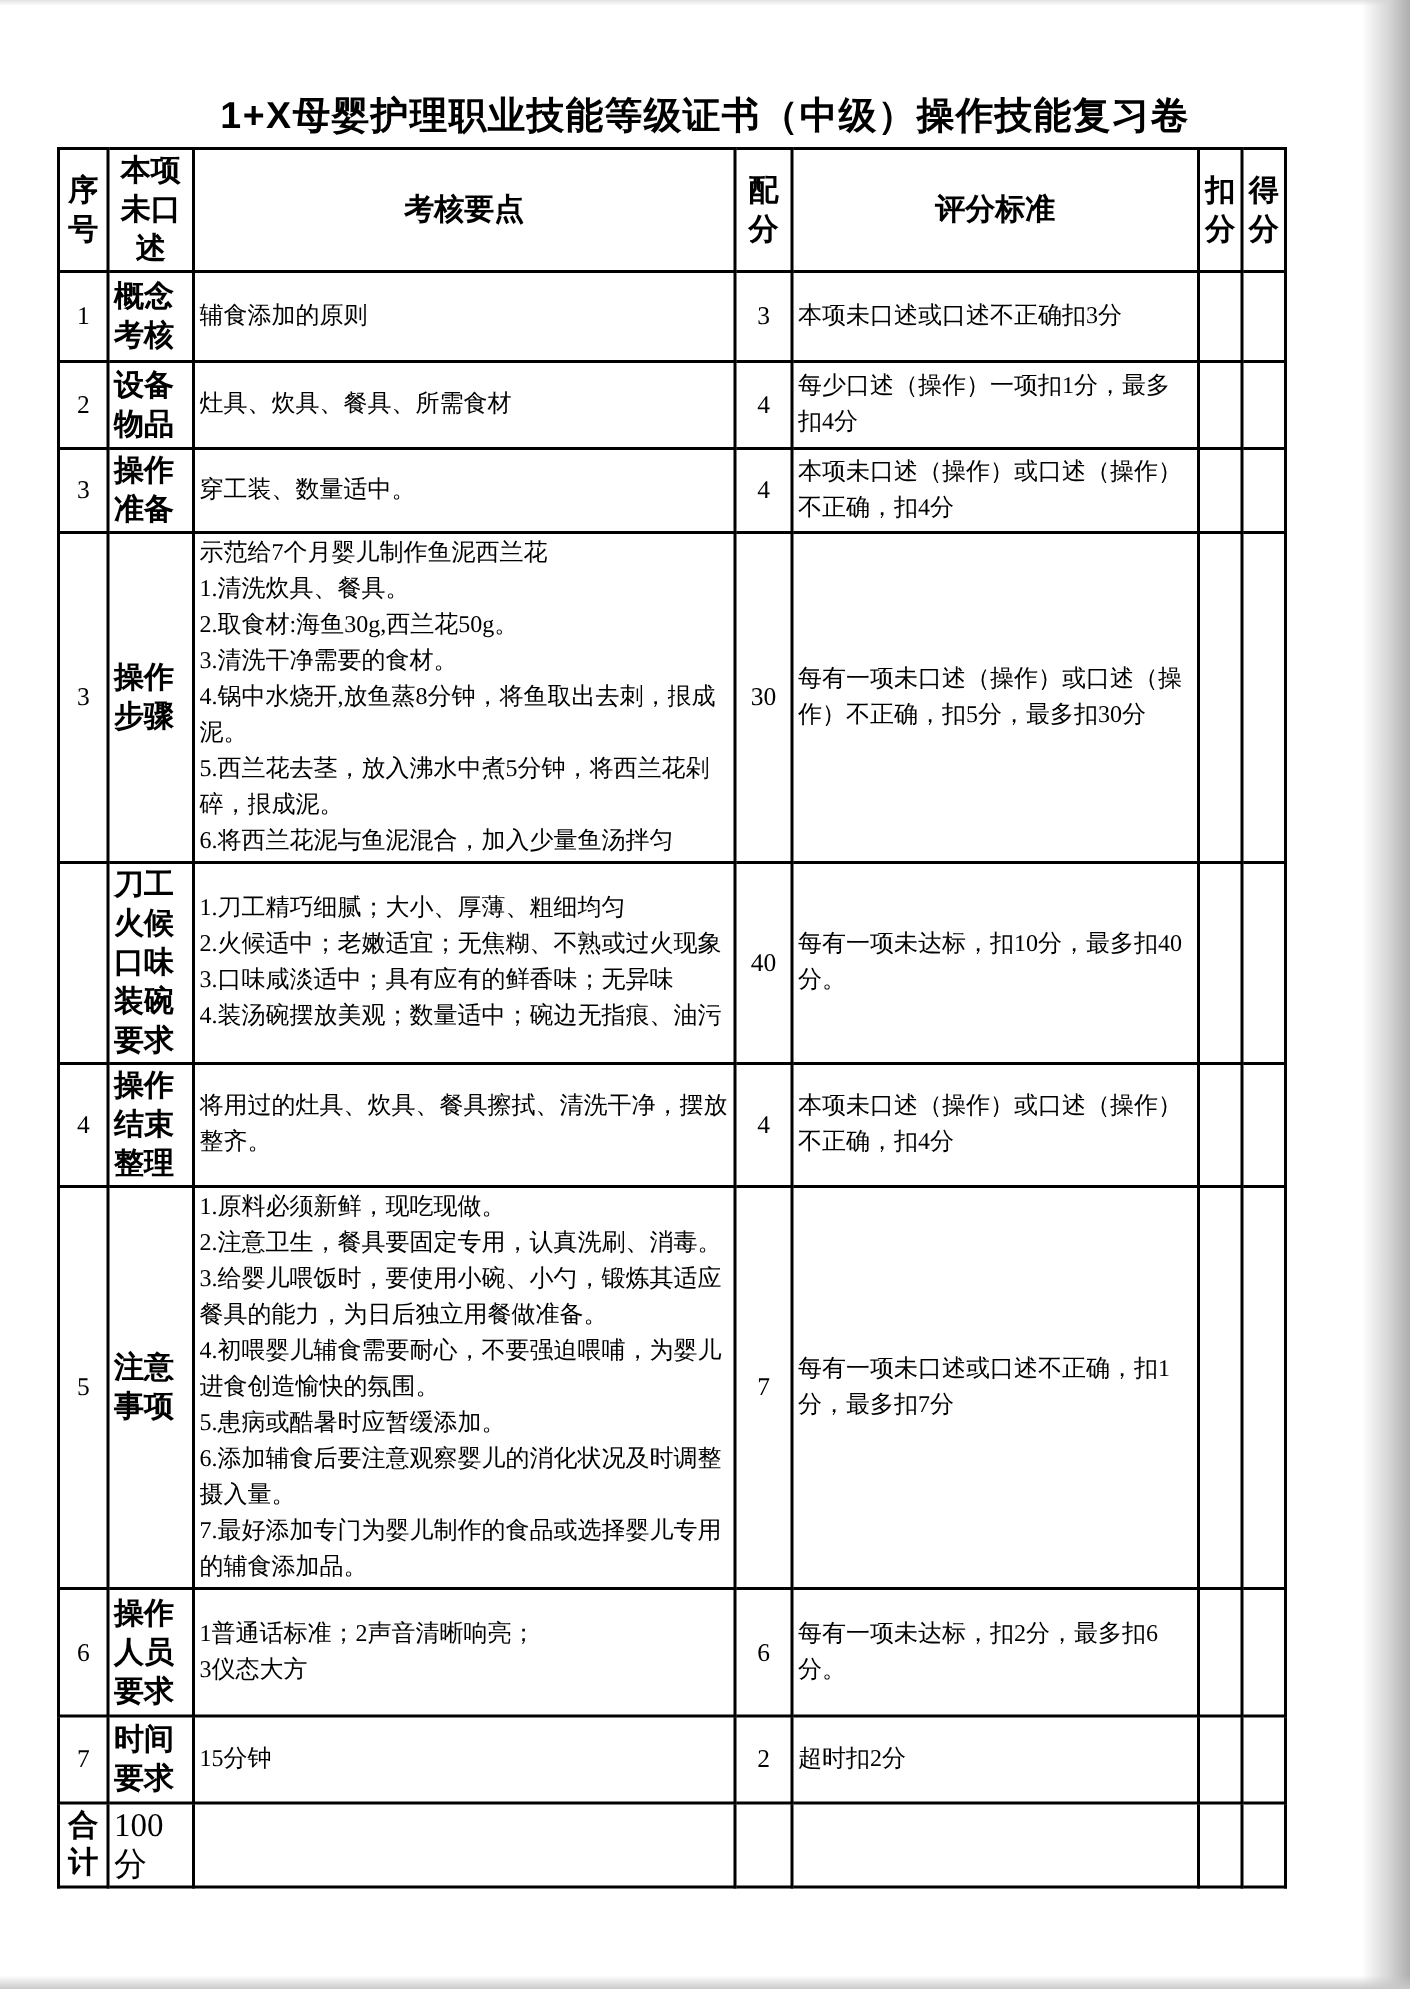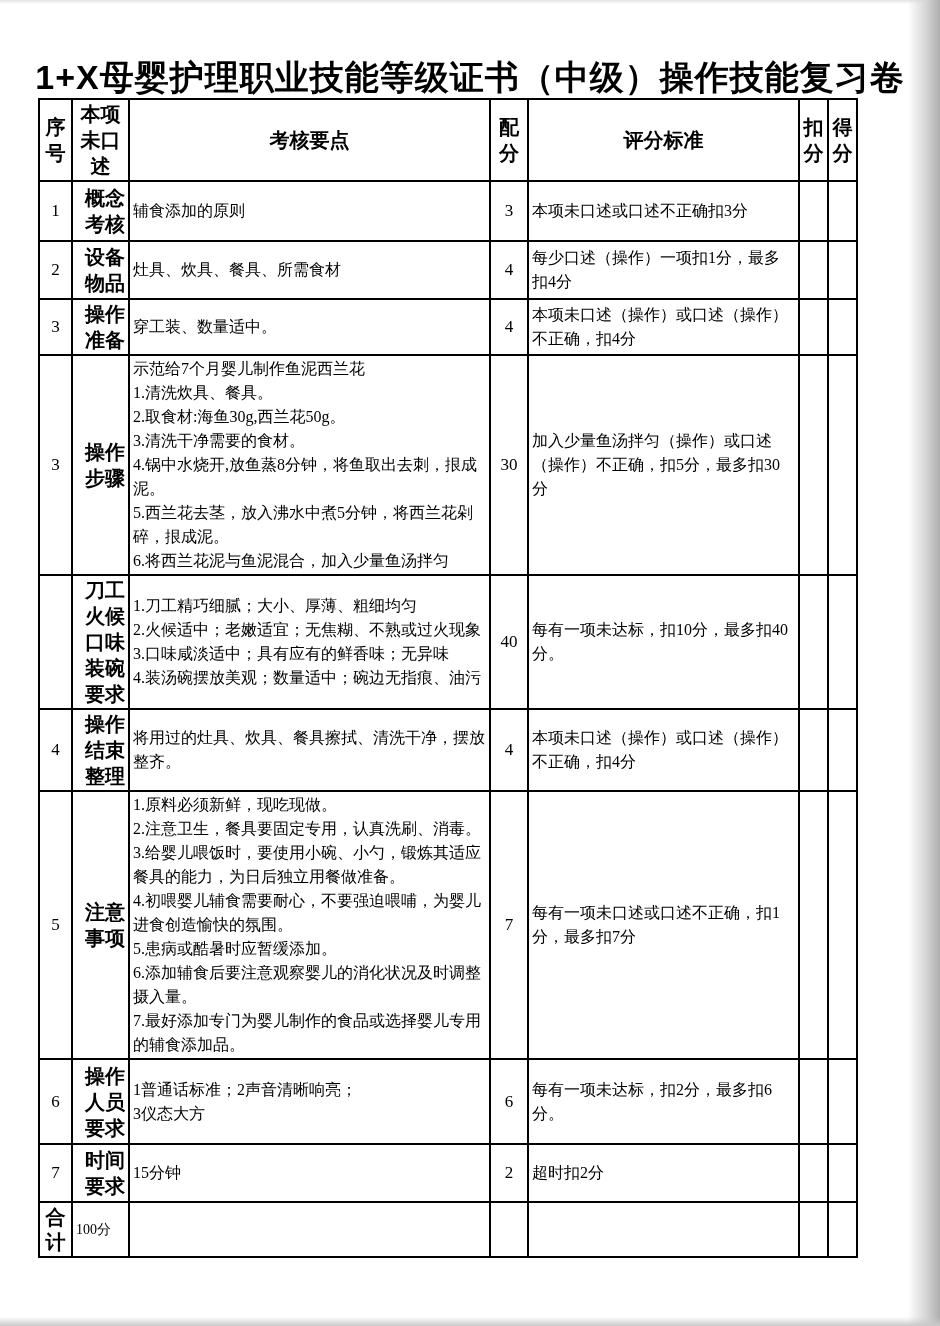--- a/index.html
+++ b/index.html
@@ -24,21 +24,21 @@
   .page-shadow-top{
     position:absolute;left:0;top:0;width:940px;height:4px;
     background:linear-gradient(to bottom, #e3e3e3 0%, rgba(227,227,227,0) 100%);
     pointer-events:none;
   }
   .title-block{
     padding-top:60px;
     text-align:center;
     font-family:"Liberation Sans","DejaVu Sans",sans-serif;
     font-weight:bold;
-    font-size:34px;
+    font-size:25px;
     line-height:35px;
     letter-spacing:1px;
   }
   table.assessment{
     border-collapse:collapse;
     table-layout:fixed;
     margin:3px 0 0 38px;
     width:818px;
   }
   table.assessment td, table.assessment th{
@@ -65,27 +65,27 @@
     font-family:"Liberation Sans","DejaVu Sans",sans-serif;
     font-weight:bold;
     font-size:20px;
     line-height:25px;
   }
   td.c-content{
     font-family:"Liberation Sans","DejaVu Sans",sans-serif;
     font-weight:bold;
     font-size:20px;
     line-height:26px;
-    text-align:right;
+    text-align:left;
     padding:1px 2px;
   }
   td.c-content.plain{
     font-family:"Liberation Serif","DejaVu Serif",serif;
     font-weight:normal;
-    font-size:14px;
+    font-size:22px;
     text-align:left;
     padding:1px 3px;
   }
   td.c-points, td.c-criteria{
     font-size:16px;
     line-height:24px;
     text-align:left;
     white-space:pre-line;
     word-break:break-all;
   }
@@ -162,21 +162,21 @@
       <td class="c-seq">3</td>
       <td class="c-content">操作步骤</td>
       <td class="c-points">示范给7个月婴儿制作鱼泥西兰花
 1.清洗炊具、餐具。
 2.取食材:海鱼30g,西兰花50g。
 3.清洗干净需要的食材。
 4.锅中水烧开,放鱼蒸8分钟，将鱼取出去刺，拫成泥。
 5.西兰花去茎，放入沸水中煮5分钟，将西兰花剁碎，拫成泥。
 6.将西兰花泥与鱼泥混合，加入少量鱼汤拌匀</td>
       <td class="c-alloc">30</td>
-      <td class="c-criteria">加入少量鱼汤拌匀（操作）或口述（操作）不正确，扣5分，最多扣30分</td>
+      <td class="c-criteria">每有一项未口述（操作）或口述（操作）不正确，扣5分，最多扣30分</td>
       <td class="c-ded"></td>
       <td class="c-score"></td>
     </tr>
 
     <tr style="height:122px">
       <td class="c-seq"></td>
       <td class="c-content">刀工火候口味装碗要求</td>
       <td class="c-points">1.刀工精巧细腻；大小、厚薄、粗细均匀
 2.火候适中；老嫩适宜；无焦糊、不熟或过火现象
 3.口味咸淡适中；具有应有的鲜香味；无异味

